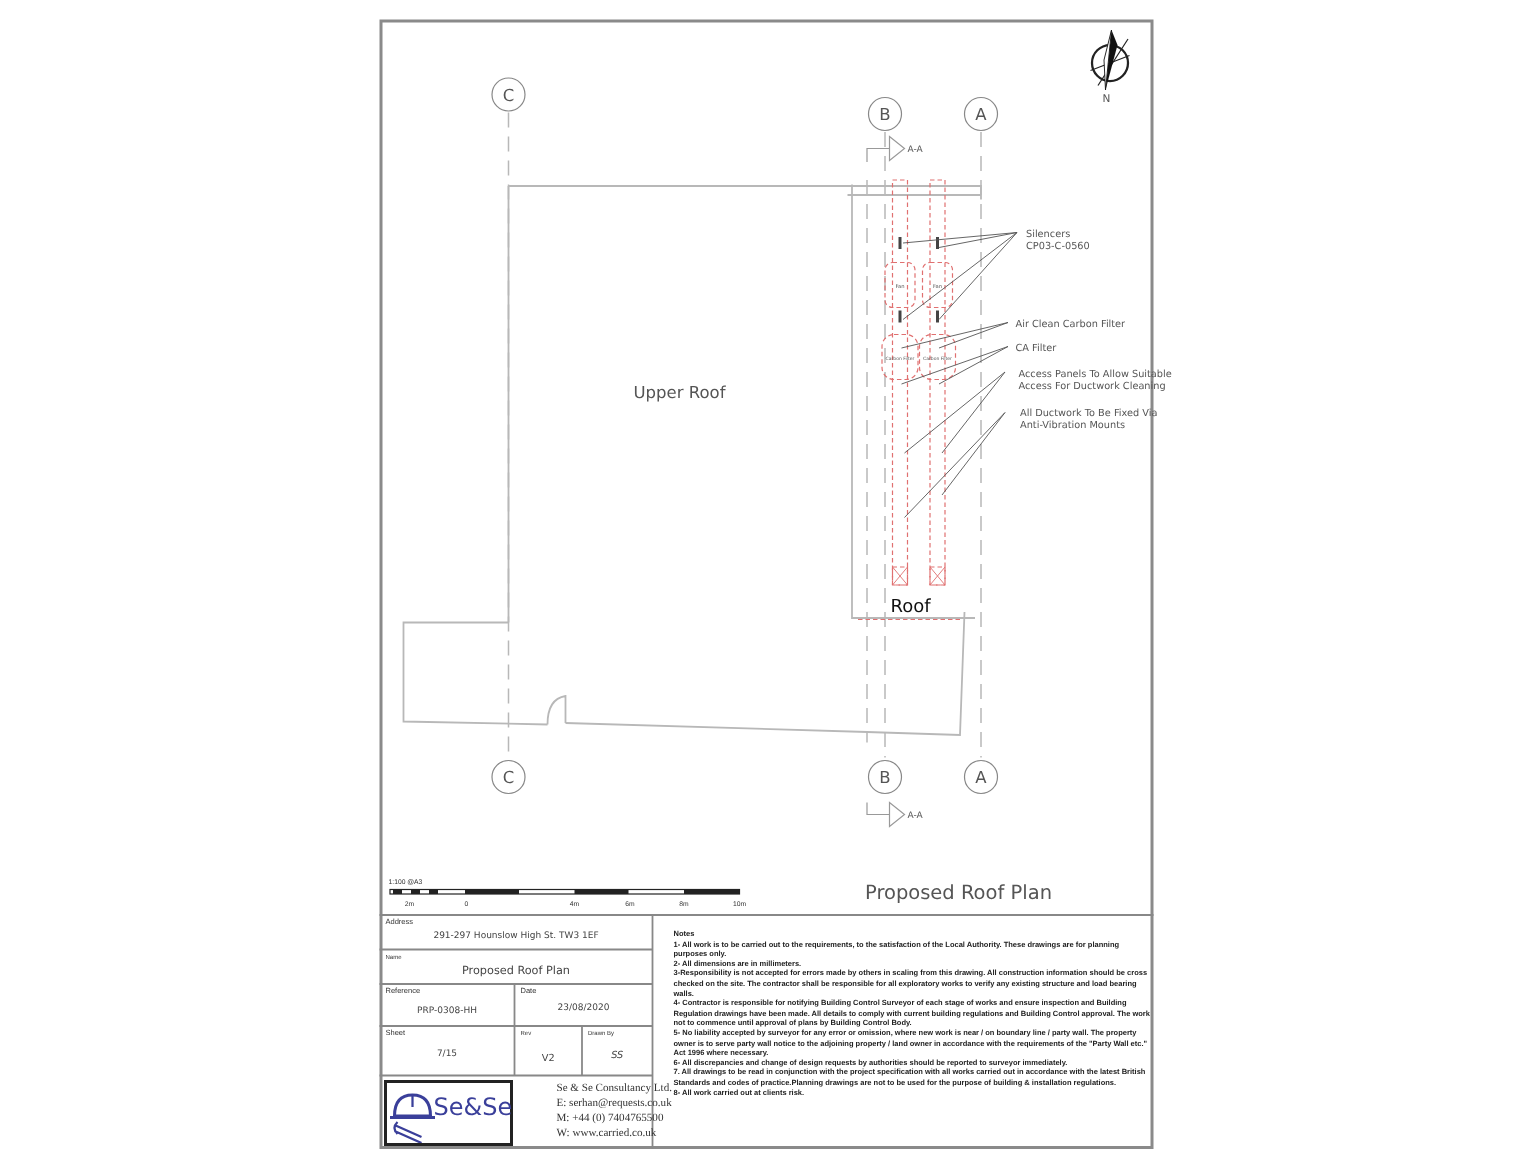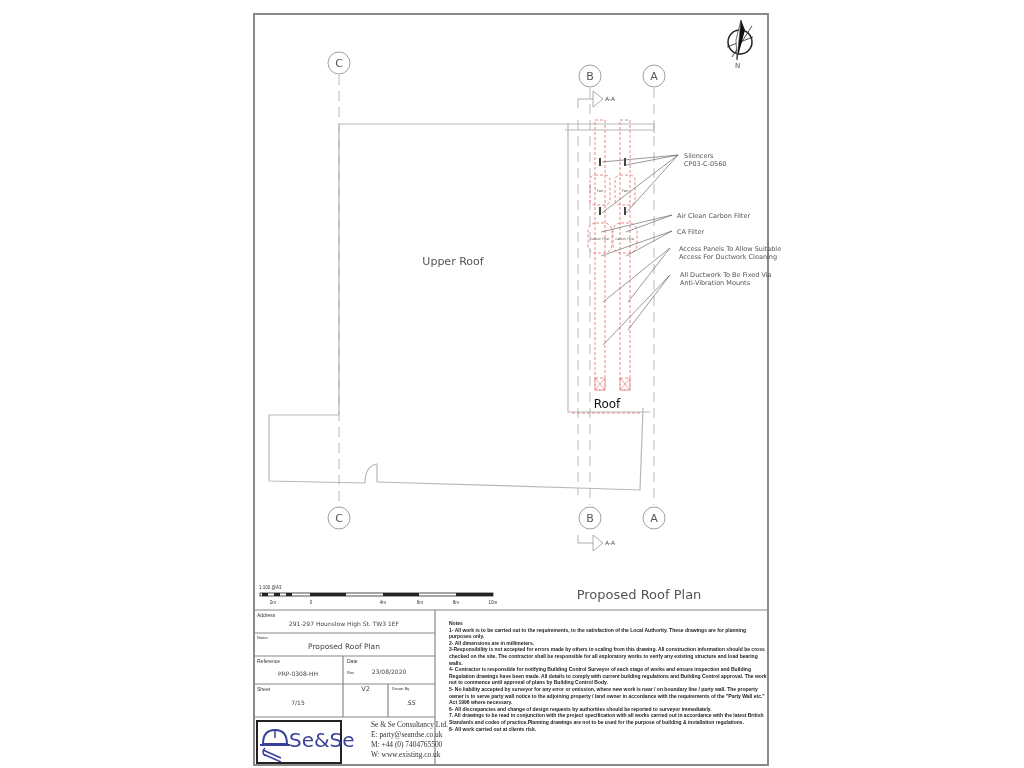--- a/index.html
+++ b/index.html
@@ -7,21 +7,21 @@
   .sheet { position:absolute; left:253px; top:13px; width:516px; height:753px; border:2px solid #8a8a8a; box-sizing:border-box; background:#fff; }
   svg.drawing { position:absolute; left:0; top:0; width:1024px; height:768px; }
   .cad { font-family:"DejaVu Sans", sans-serif; fill:#555; }
   .tb { position:absolute; box-sizing:border-box; }
   .tb-label { position:absolute; left:4px; top:2px; font-size:5px; color:#333; }
   .tb-value { position:absolute; width:100%; text-align:center; font-size:7px; color:#444; font-family:"DejaVu Sans", sans-serif; }
   .notes { position:absolute; left:449px; top:620px; width:318px; font-size:5px; line-height:6.6px; font-weight:bold; color:#222; }
   .notes div { margin:0; }
   .company { position:absolute; left:347px; top:720px; font-family:"Liberation Serif", serif; font-size:7.4px; line-height:10px; color:#333;margin-left:24px; }
   .logo-box { position:absolute; left:256px; top:720px; width:86px; height:44px; border:2px solid #222; box-sizing:border-box; background:#fff; }
-  .logo-text { position:absolute; left:31px; top:6px; font-size:20px; color:#3a3f9a; font-family:"DejaVu Sans", sans-serif; }
+  .logo-text { position:absolute; left:31px; top:6px; font-size:16px; color:#3a3f9a; font-family:"DejaVu Sans", sans-serif; }
 </style>
 </head>
 <body>
 
 <div class="sheet"></div>
 
 <svg class="drawing" viewBox="0 0 1024 768" xmlns="http://www.w3.org/2000/svg">
 
   <g stroke="#b8b8b8" stroke-width="1" stroke-dasharray="10,6" fill="none">
     <line x1="339" y1="75" x2="339" y2="505"></line>
@@ -177,44 +177,44 @@
   <span class="tb-value" style="top:14px;font-size:6px;">PRP-0308-HH</span>
 </div>
 <div class="tb" style="left:343px;top:656px;width:92px;height:28px;">
   <span class="tb-label">Date</span>
   <span class="tb-value" style="top:12px;font-size:6px;">23/08/2020</span>
 </div>
 <div class="tb" style="left:253px;top:684px;width:90px;height:33px;">
   <span class="tb-label">Sheet</span>
   <span class="tb-value" style="top:15px;font-size:6px;">7/15</span>
 </div>
-<div class="tb" style="left:343px;top:668px;width:45px;height:42px;">
+<div class="tb" style="left:343px;top:684px;width:45px;height:42px;">
   <span class="tb-label" style="font-size:4px;">Rev</span>
   <span class="tb-value" style="top:17px;font-size:6.5px;">V2</span>
 </div>
 <div class="tb" style="left:388px;top:684px;width:47px;height:33px;">
   <span class="tb-label" style="font-size:4px;">Drawn By</span>
   <span class="tb-value" style="top:15px;font-size:6.5px;font-style:italic;">SS</span>
 </div>
 
 <div class="logo-box">
   <svg width="32" height="38" style="position:absolute;left:1px;top:2px;">
     <path d="M4,20 Q4,6 16,6 Q28,6 28,20 Z" fill="none" stroke="#3a3f9a" stroke-width="2"></path>
     <line x1="1" y1="21" x2="31" y2="21" stroke="#3a3f9a" stroke-width="2"></line>
     <line x1="16" y1="6" x2="16" y2="14" stroke="#3a3f9a" stroke-width="1.5"></line>
     <path d="M4,26 L22,34 M4,30 L22,38 M6,24 Q2,28 6,32" fill="none" stroke="#3a3f9a" stroke-width="1.5"></path>
   </svg>
   <span class="logo-text">Se&amp;Se</span>
 </div>
 
 <div class="company">
   <div>Se &amp; Se Consultancy Ltd.</div>
-  <div>E: party@seandse.co.uk</div>
+  <div>E: serhan@requests.co.uk</div>
   <div>M: +44 (0) 7404765500</div>
-  <div>W: www.existing.co.uk</div>
+  <div>W: www.carried.co.uk</div>
 </div>
 
 <div class="notes">
   <div>Notes</div>
   <div>1- All work is to be carried out to the requirements, to the satisfaction of the Local Authority. These drawings are for planning purposes only.</div>
   <div>2- All dimensions are in millimeters.</div>
   <div>3-Responsibility is not accepted for errors made by others in scaling from this drawing.  All construction information should be cross checked on the site. The contractor shall be responsible for  all exploratory works to verify any existing structure and load bearing walls.</div>
   <div>4- Contractor is responsible for notifying Building Control Surveyor of each stage of works and ensure inspection and Building Regulation drawings have been made. All details to comply with current building regulations and Building Control approval. The work not to commence until approval of plans by Building Control Body.</div>
   <div>5- No liability accepted by surveyor for any error or omission, where new work is near / on boundary line / party wall. The property owner is to serve party wall notice to the adjoining property / land owner in accordance with the requirements of the "Party Wall etc." Act 1996 where necessary.</div>
   <div>6- All discrepancies and change of design requests by authorities  should be reported to surveyor immediately.</div>

